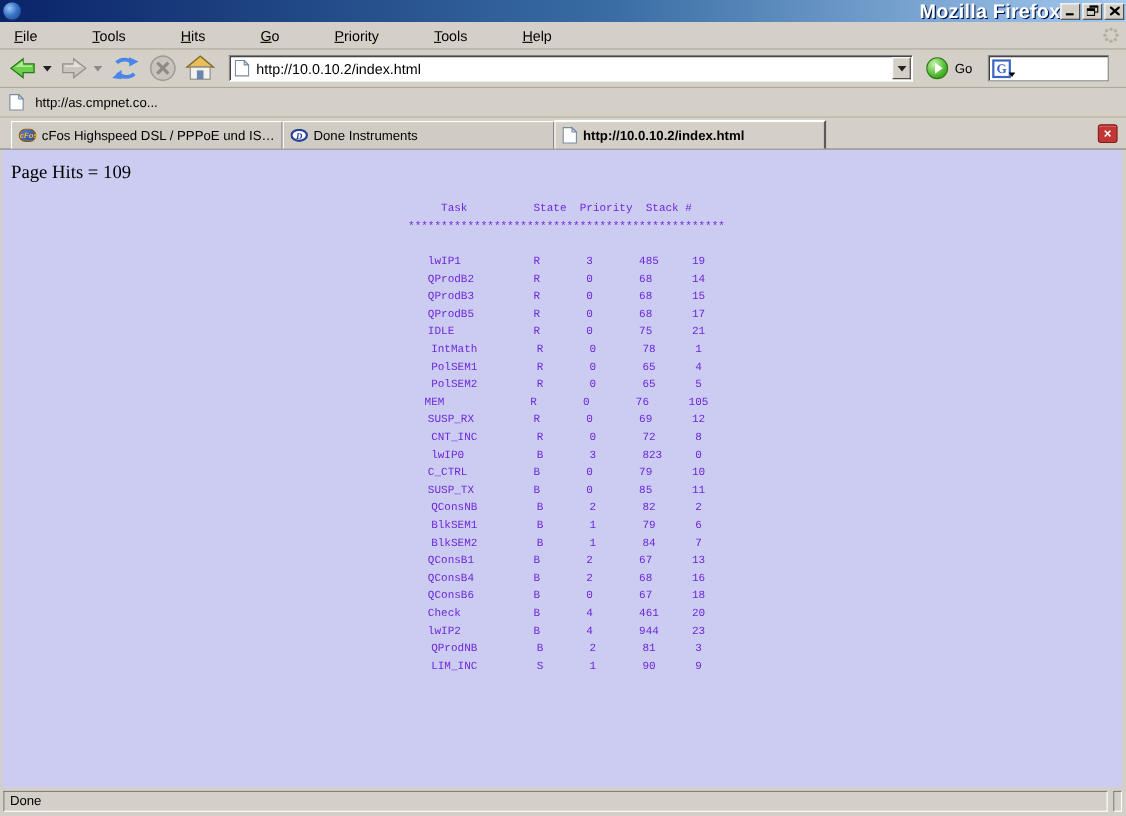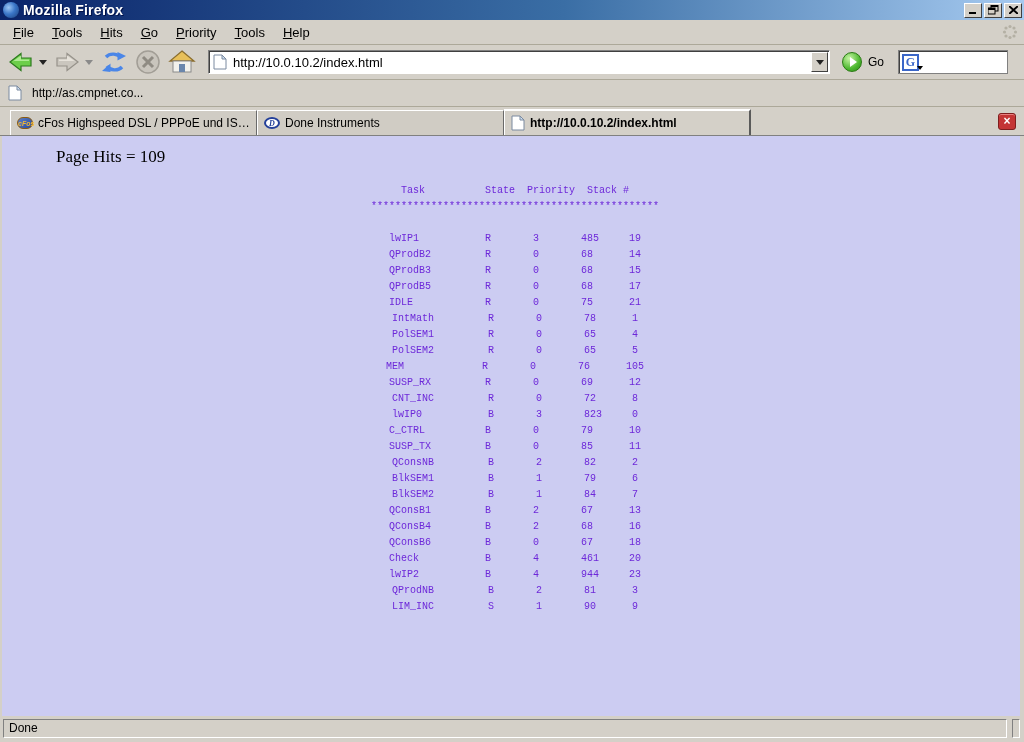--- a/index.html
+++ b/index.html
@@ -9,31 +9,31 @@
 
   
   .titlebar { height:20px; background:linear-gradient(to right,#0a246a,#3a6ea5 55%,#a6caf0);
     display:flex; align-items:center; padding:0 2px 0 3px; flex:0 0 20px; }
   .fx-logo { width:16px; height:16px; border-radius:50%;
     background:radial-gradient(circle at 35% 35%, #9cc6f5 0%, #3a76c8 45%, #1b3f7a 100%);
     position:relative; overflow:hidden; margin-right:4px; flex:0 0 16px;}
   .fx-logo::after { content:""; position:absolute; top:-3px; left:4px; width:16px; height:16px;
     border-radius:50%; border:4px solid #f28b1e; border-left-color:transparent; border-bottom-color:transparent;
     transform:rotate(40deg); }
-  .title-text { color:#fff; font-weight:bold; font-size:14px; letter-spacing:0.2px;
-    text-shadow:1px 1px 0 #00124a; flex:1 1 auto; }
+  .title-text { color:#fff; font-weight:bold; font-size:18px; letter-spacing:0.2px;
+    text-shadow:1px 1px 0 #00124a; flex:1 1 auto;text-align:right; }
   .win-btns { display:flex; gap:2px; }
   .win-btn { width:18px; height:15px; background:#d4d0c8;
     border-top:1px solid #fff; border-left:1px solid #fff; border-right:1px solid #404040; border-bottom:1px solid #404040;
     display:flex; align-items:center; justify-content:center; }
   .win-btn svg { display:block; }
 
   
   .menubar { height:25px; flex:0 0 25px; background:#d4d0c8; display:flex; align-items:center;
-    padding-left:4px; border-bottom:1px solid #aca899; position:relative; }
+    padding-left:4px; border-bottom:1px solid #aca899; position:relative;gap:32px; }
   .menu-item { display:inline-block; font-size:13px; color:#000; padding:3px 9px; }
   .menu-item::first-letter { text-decoration:underline; }
   .throbber { position:absolute; right:6px; top:4px; }
 
   
   .navbar { height:35px; flex:0 0 35px; background:#d4d0c8; display:flex; align-items:center;
     padding:0 6px; border-bottom:1px solid #aca899; gap:2px; }
   .nav-btn { height:30px; display:flex; align-items:center; justify-content:center; padding:0 2px; }
   .drop-caret { width:0; height:0; border-left:4px solid transparent; border-right:4px solid transparent;
     border-top:5px solid #222; margin:0 3px 0 1px; }
@@ -82,21 +82,21 @@
     background:linear-gradient(135deg,#5a7ec8,#2a4a9a); color:#f5b833; font-style:italic; font-weight:bold;
     font-size:7px; line-height:12px; text-align:center; flex:0 0 16px; border:1px solid #8a5a10;}
   .dynon-ic { flex:0 0 16px; }
 
   
   .page-ic { flex:0 0 14px; }
 
   
   .content { flex:1 1 auto; background:#ccccf2; border-left:2px solid #d4d0c8; border-right:4px solid #d4d0c8;
     padding:11px 0 0 8px; overflow:hidden; }
-  .page-hits { font-family:"Liberation Serif",serif; font-size:17px; color:#000;margin-left:46px; }
+  .page-hits { font-family:"Liberation Serif",serif; font-size:17px; color:#000; }
   .task-table { font-family:"Liberation Mono","DejaVu Sans Mono",monospace; font-size:10px; line-height:16px;
     color:#6d28d9; margin-top:16px;text-align:center; }
 
   
   .statusbar { height:26px; flex:0 0 26px; background:#d4d0c8; display:flex; align-items:center;
     padding:2px 4px 4px 3px; gap:5px; }
   .status-cell { flex:1 1 auto; height:19px; border:1px solid;
     border-color:#808080 #fff #fff #808080; display:flex; align-items:center; padding-left:5px;
     font-size:12px; color:#000; }
   .status-grip { flex:0 0 8px; height:19px; border:1px solid; border-color:#808080 #fff #fff #808080; }

